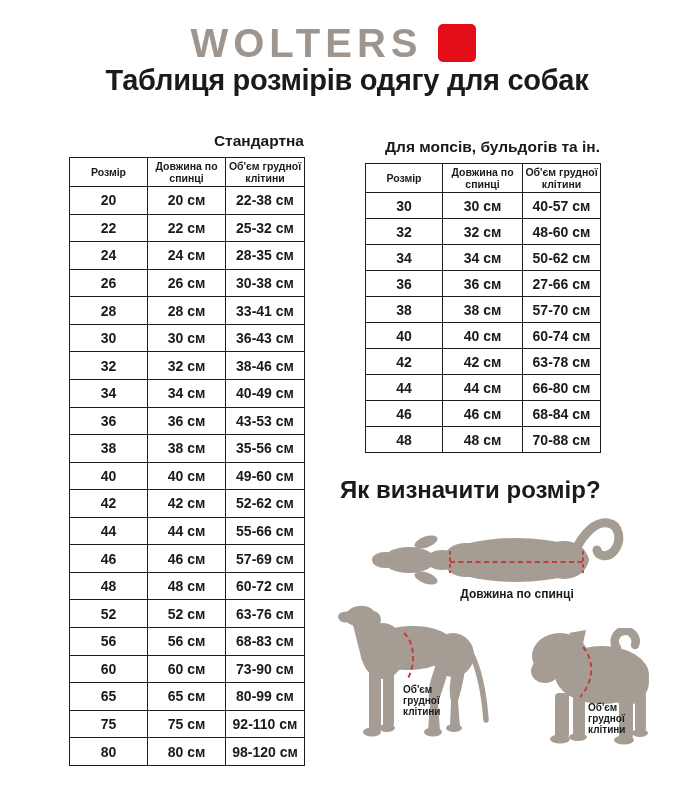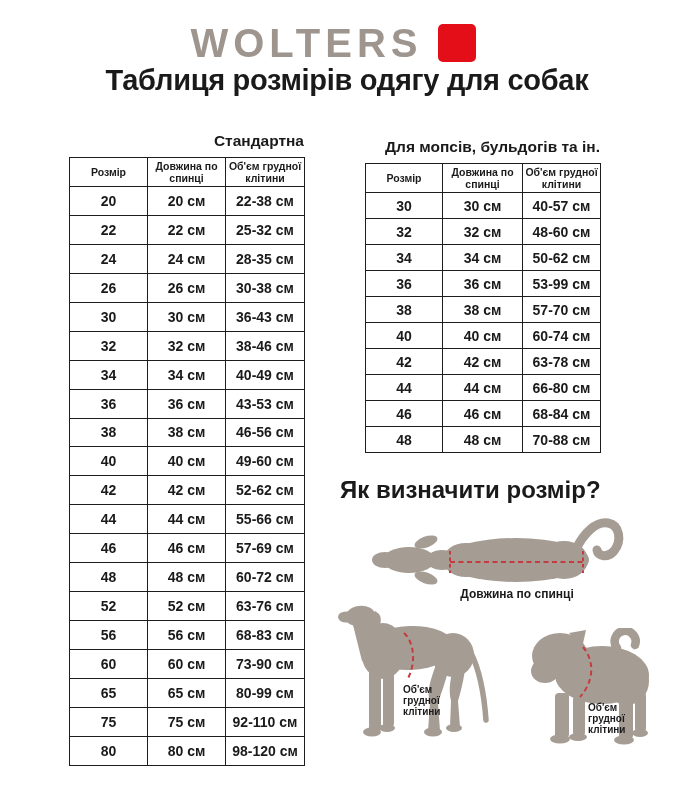--- a/index.html
+++ b/index.html
@@ -98,20 +98,25 @@
             <td>24 см</td>
             <td>28-35 см</td>
           </tr>
 
           <tr>
             <td>26</td>
             <td>26 см</td>
             <td>30-38 см</td>
           </tr>
 
+          <tr>
+            <td>28</td>
+            <td>28 см</td>
+            <td>33-41 см</td>
+          </tr>
 
           <tr>
             <td>30</td>
             <td>30 см</td>
             <td>36-43 см</td>
           </tr>
 
           <tr>
             <td>32</td>
             <td>32 см</td>
@@ -126,21 +131,21 @@
 
           <tr>
             <td>36</td>
             <td>36 см</td>
             <td>43-53 см</td>
           </tr>
 
           <tr>
             <td>38</td>
             <td>38 см</td>
-            <td>46-56 см</td>
+            <td>35-56 см</td>
           </tr>
 
           <tr>
             <td>40</td>
             <td>40 см</td>
             <td>49-60 см</td>
           </tr>
 
           <tr>
             <td>42</td>
@@ -237,21 +242,21 @@
 
           <tr>
             <td>34</td>
             <td>34 см</td>
             <td>50-62 см</td>
           </tr>
 
           <tr>
             <td>36</td>
             <td>36 см</td>
-            <td>53-99 см</td>
+            <td>27-66 см</td>
           </tr>
 
           <tr>
             <td>38</td>
             <td>38 см</td>
             <td>57-70 см</td>
           </tr>
 
           <tr>
             <td>40</td>

